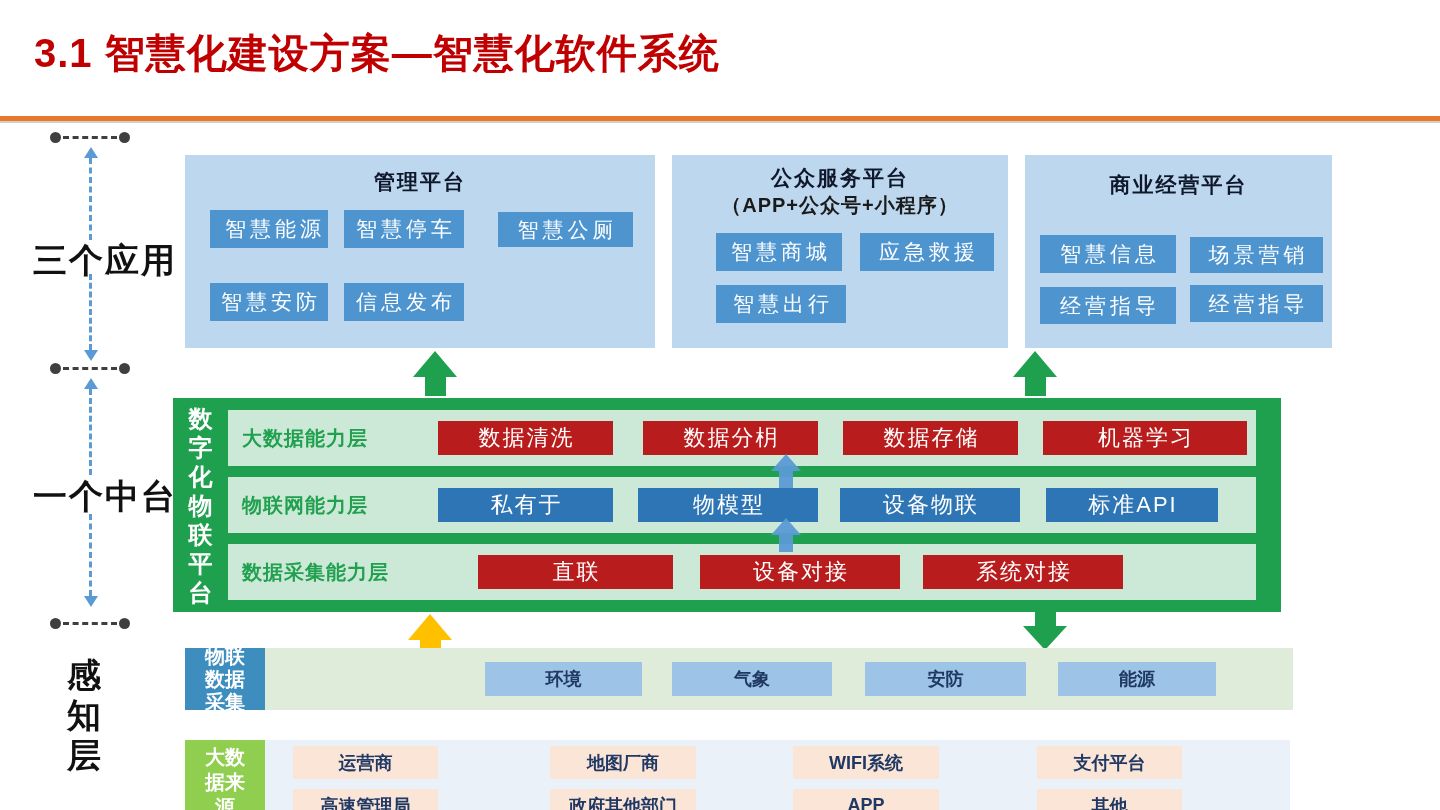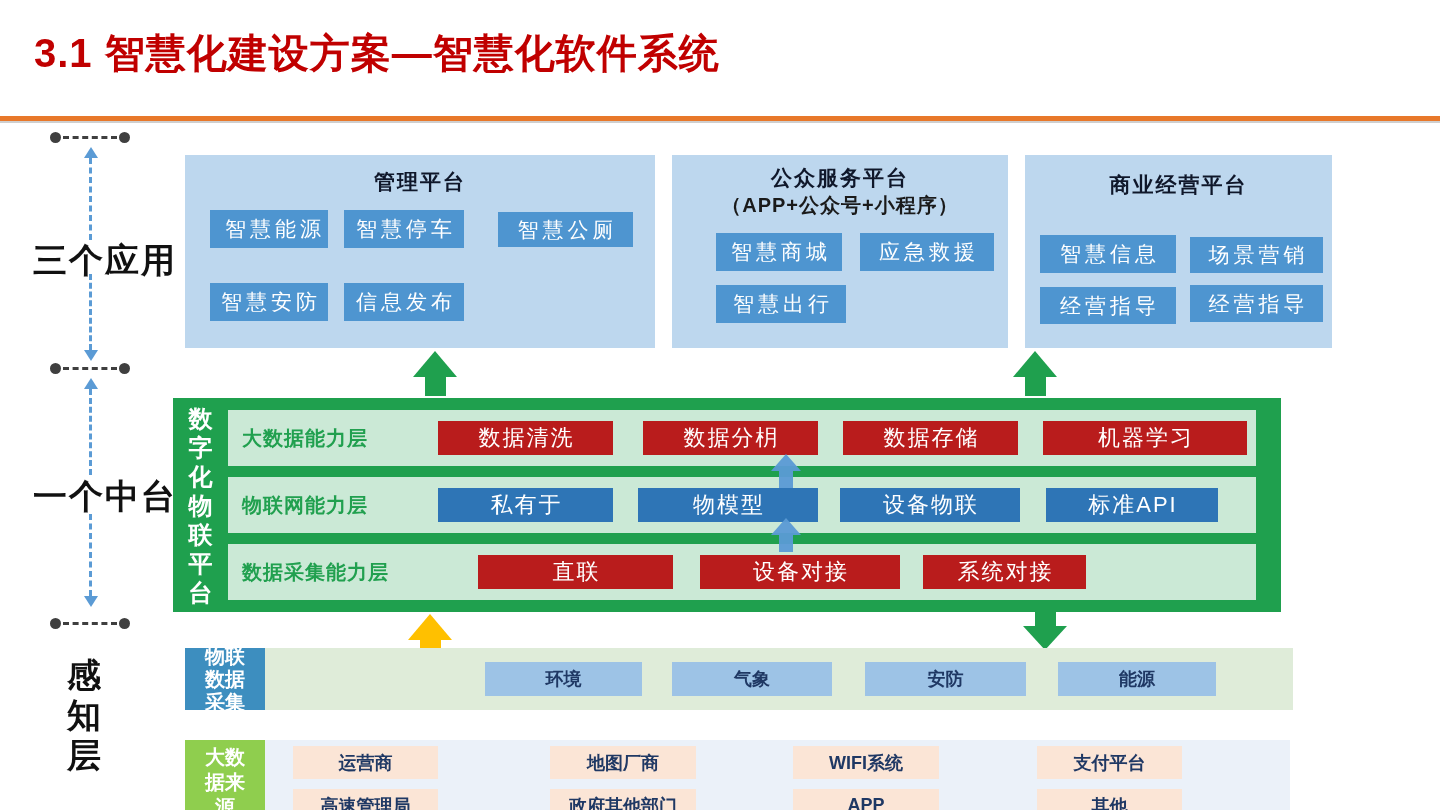--- a/index.html
+++ b/index.html
@@ -158,21 +158,21 @@
       <div class="lbox blue" style="left:210px; width:175px;">私有于</div>
       <div class="lbox blue" style="left:410px; width:180px;">物模型</div>
       <div class="lbox blue" style="left:612px; width:180px;">设备物联</div>
       <div class="lbox blue" style="left:818px; width:172px;">标准API</div>
     </div>
 
     <div class="layer" style="top:146px;">
       <div class="lname">数据采集能力层</div>
       <div class="lbox gray" style="left:250px; width:195px;">直联</div>
       <div class="lbox gray" style="left:472px; width:200px;">设备对接</div>
-      <div class="lbox gray" style="left:695px; width:163px;">系统对接</div>
+      <div class="lbox gray" style="left:695px; width:200px;">系统对接</div>
     </div>
 
     <div class="mini-arrow" style="left:598px; top:56px;">
       <div class="mh"></div>
         <div class="ms"></div>
     </div>
     <div class="mini-arrow" style="left:598px; top:120px;">
       <div class="mh"></div>
         <div class="ms"></div>
     </div>

